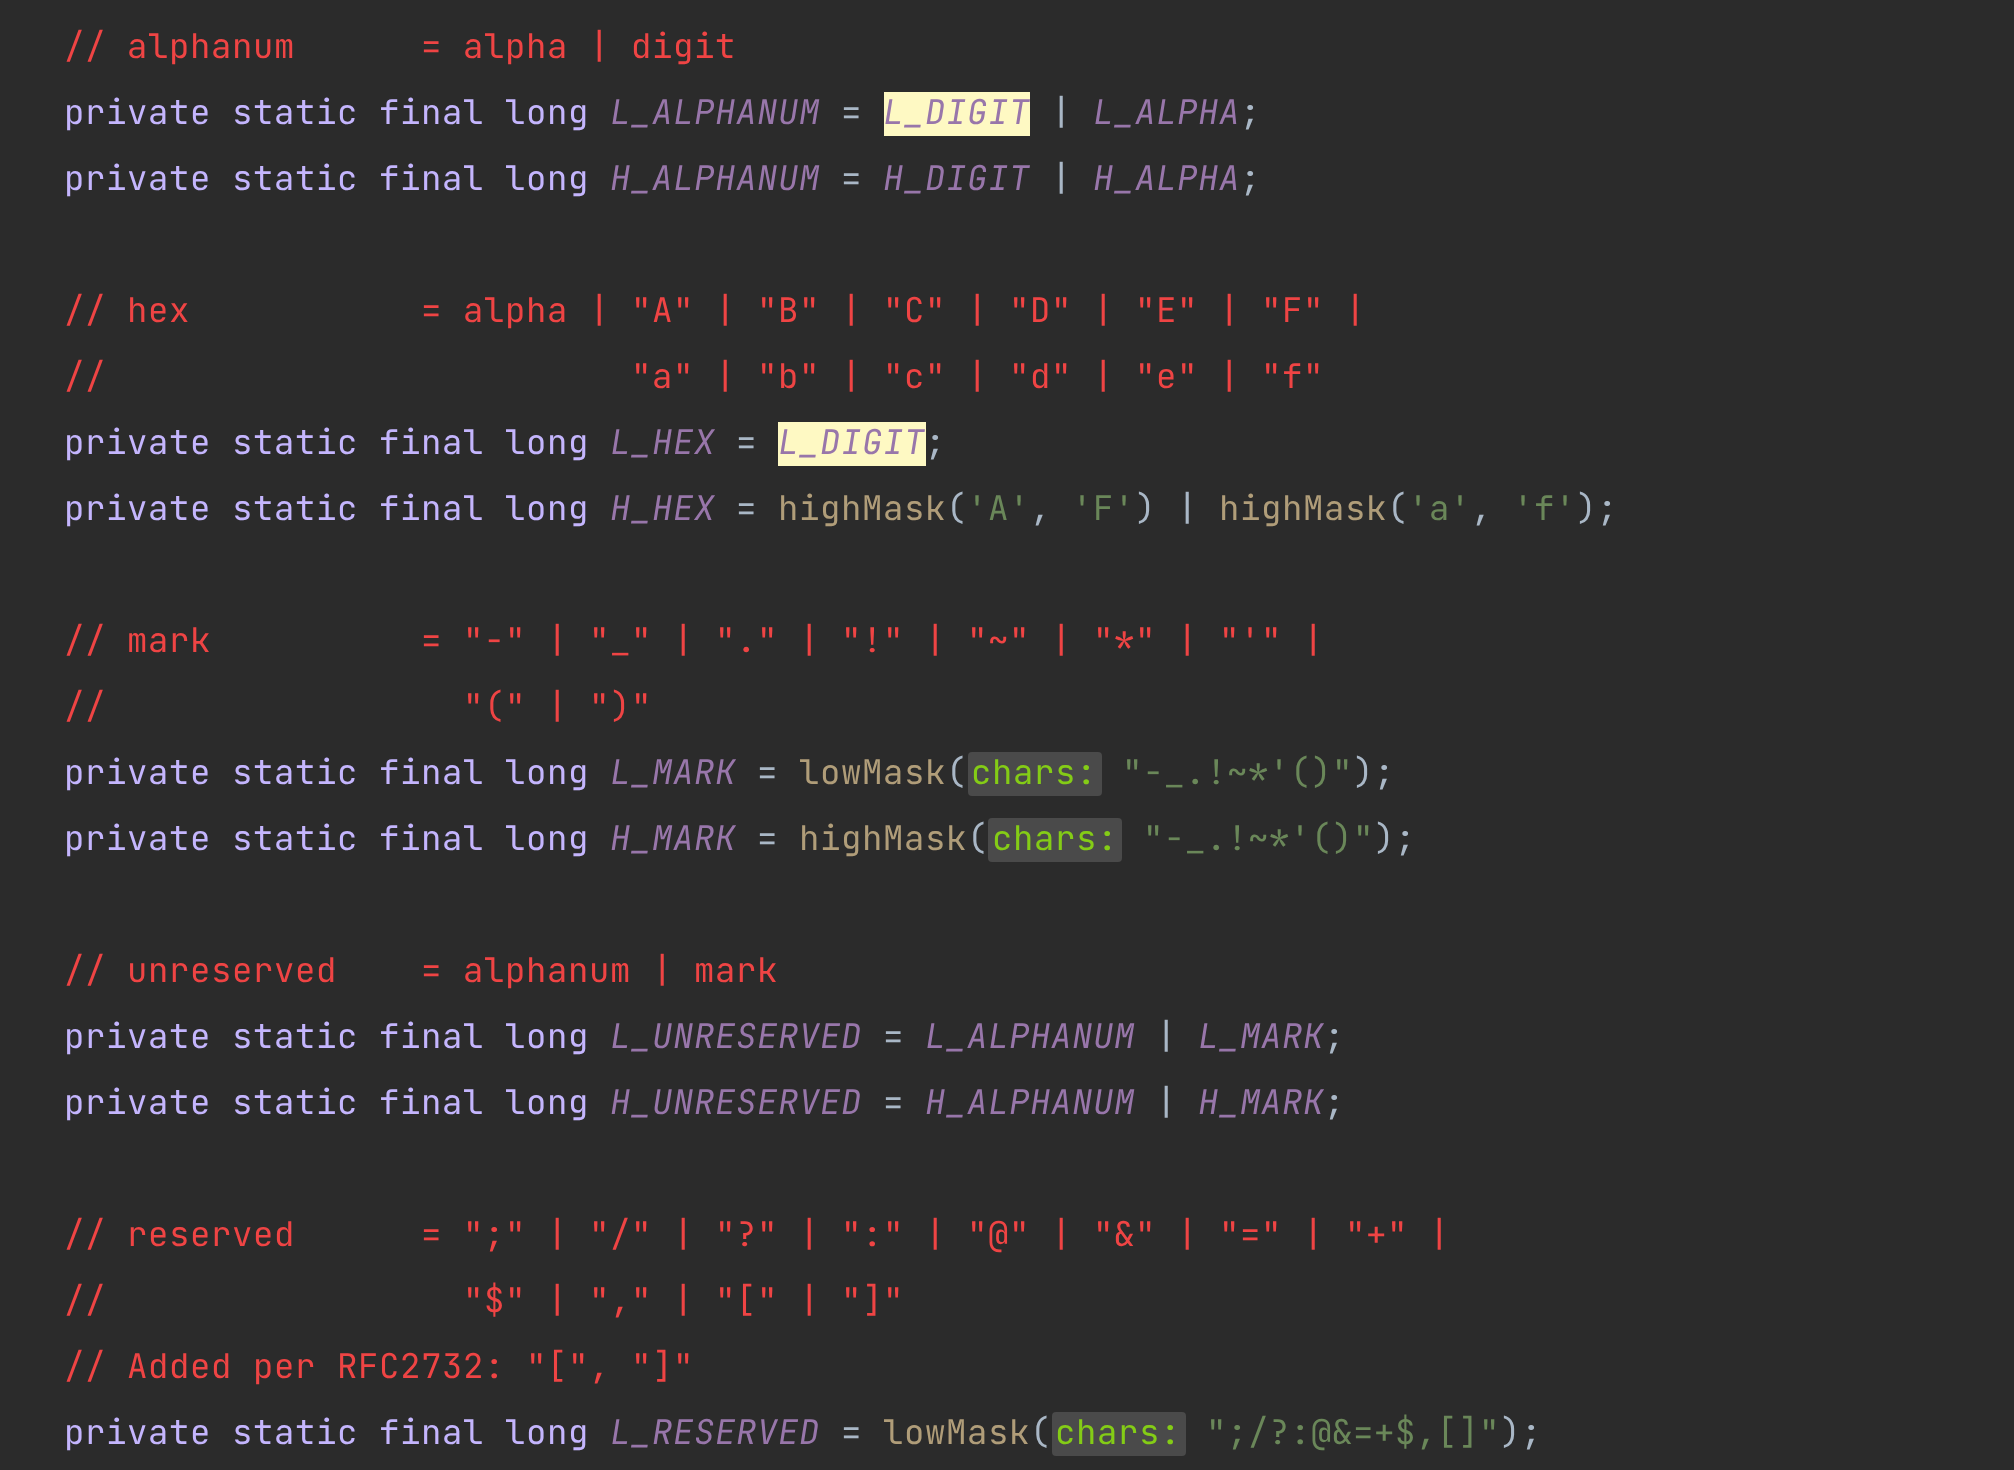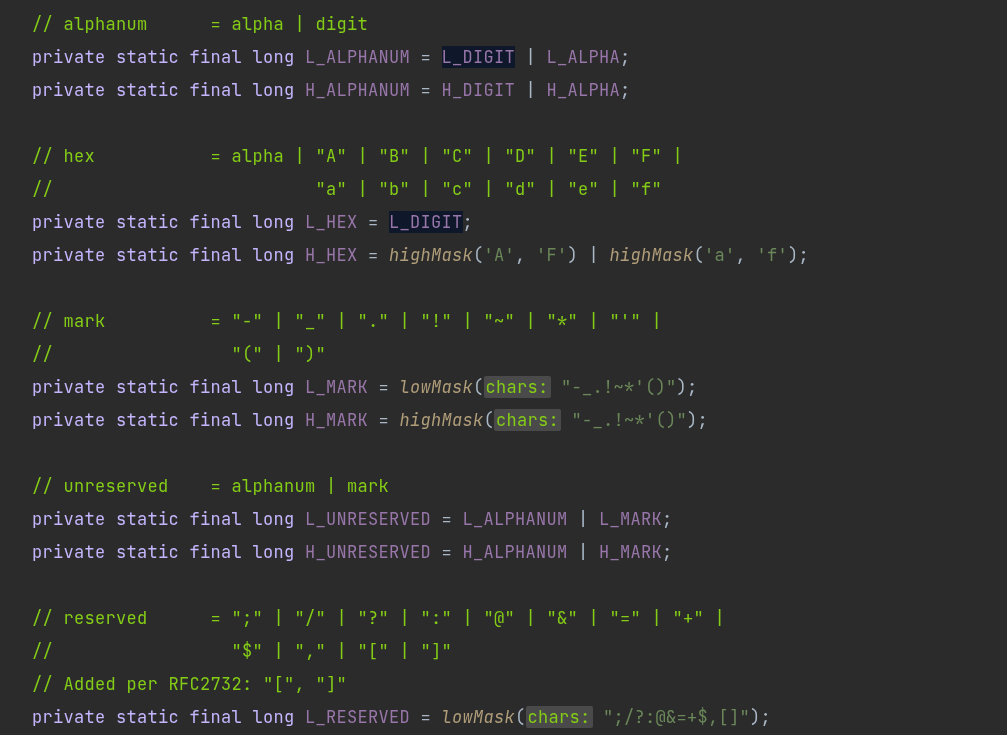--- a/index.html
+++ b/index.html
@@ -1,25 +1,25 @@
 <!DOCTYPE html>
 <html><head>
 <meta charset="utf-8">
 <style>
   html,body{margin:0;padding:0;background:#2b2b2b;overflow:hidden}
   body{width:1007px;height:735px;font-family:"JetBrains Mono","Fira Code","Menlo","Consolas",monospace;font-size:17px;line-height:33px;color:#808080}
   pre.code{margin:0;padding:8px 0 0 32px;white-space:pre;font-family:inherit;letter-spacing:0.3px}
-  .cm{color:#84cc16}                 
+  .cm{color:#ef4444}                 
   .kw{color:#c4b5fd}                 
-  .fld{color:#9876aa;}  
+  .fld{color:#9876aa;font-style:italic}  
   .lit{color:#6a8759}                
-  .mth{color:#b09d79;font-style:italic}  
+  .mth{color:#b09d79;}  
   .op{color:#a9b7c6}                 
   .hint{background:#4a4a4a;color:#84cc16;font-style:normal;padding:0 2px;border-radius:2px}
-  .hl{background:#0f172a}            
+  .hl{background:#fef9c3}            
 </style>
 </head>
 <body>
 
 <pre class="code"><span class="cm">// alphanum      = alpha | digit</span>
 <span class="kw">private</span> <span class="kw">static</span> <span class="kw">final</span> <span class="kw">long</span> <span class="fld">L_ALPHANUM</span><span class="op"> = </span><span class="fld hl">L_DIGIT</span><span class="op"> | </span><span class="fld">L_ALPHA</span><span class="op">;</span>
 <span class="kw">private</span> <span class="kw">static</span> <span class="kw">final</span> <span class="kw">long</span> <span class="fld">H_ALPHANUM</span><span class="op"> = </span><span class="fld">H_DIGIT</span><span class="op"> | </span><span class="fld">H_ALPHA</span><span class="op">;</span>
 
 <span class="cm">// hex           = alpha | "A" | "B" | "C" | "D" | "E" | "F" |</span>
 <span class="cm">//                         "a" | "b" | "c" | "d" | "e" | "f"</span>

